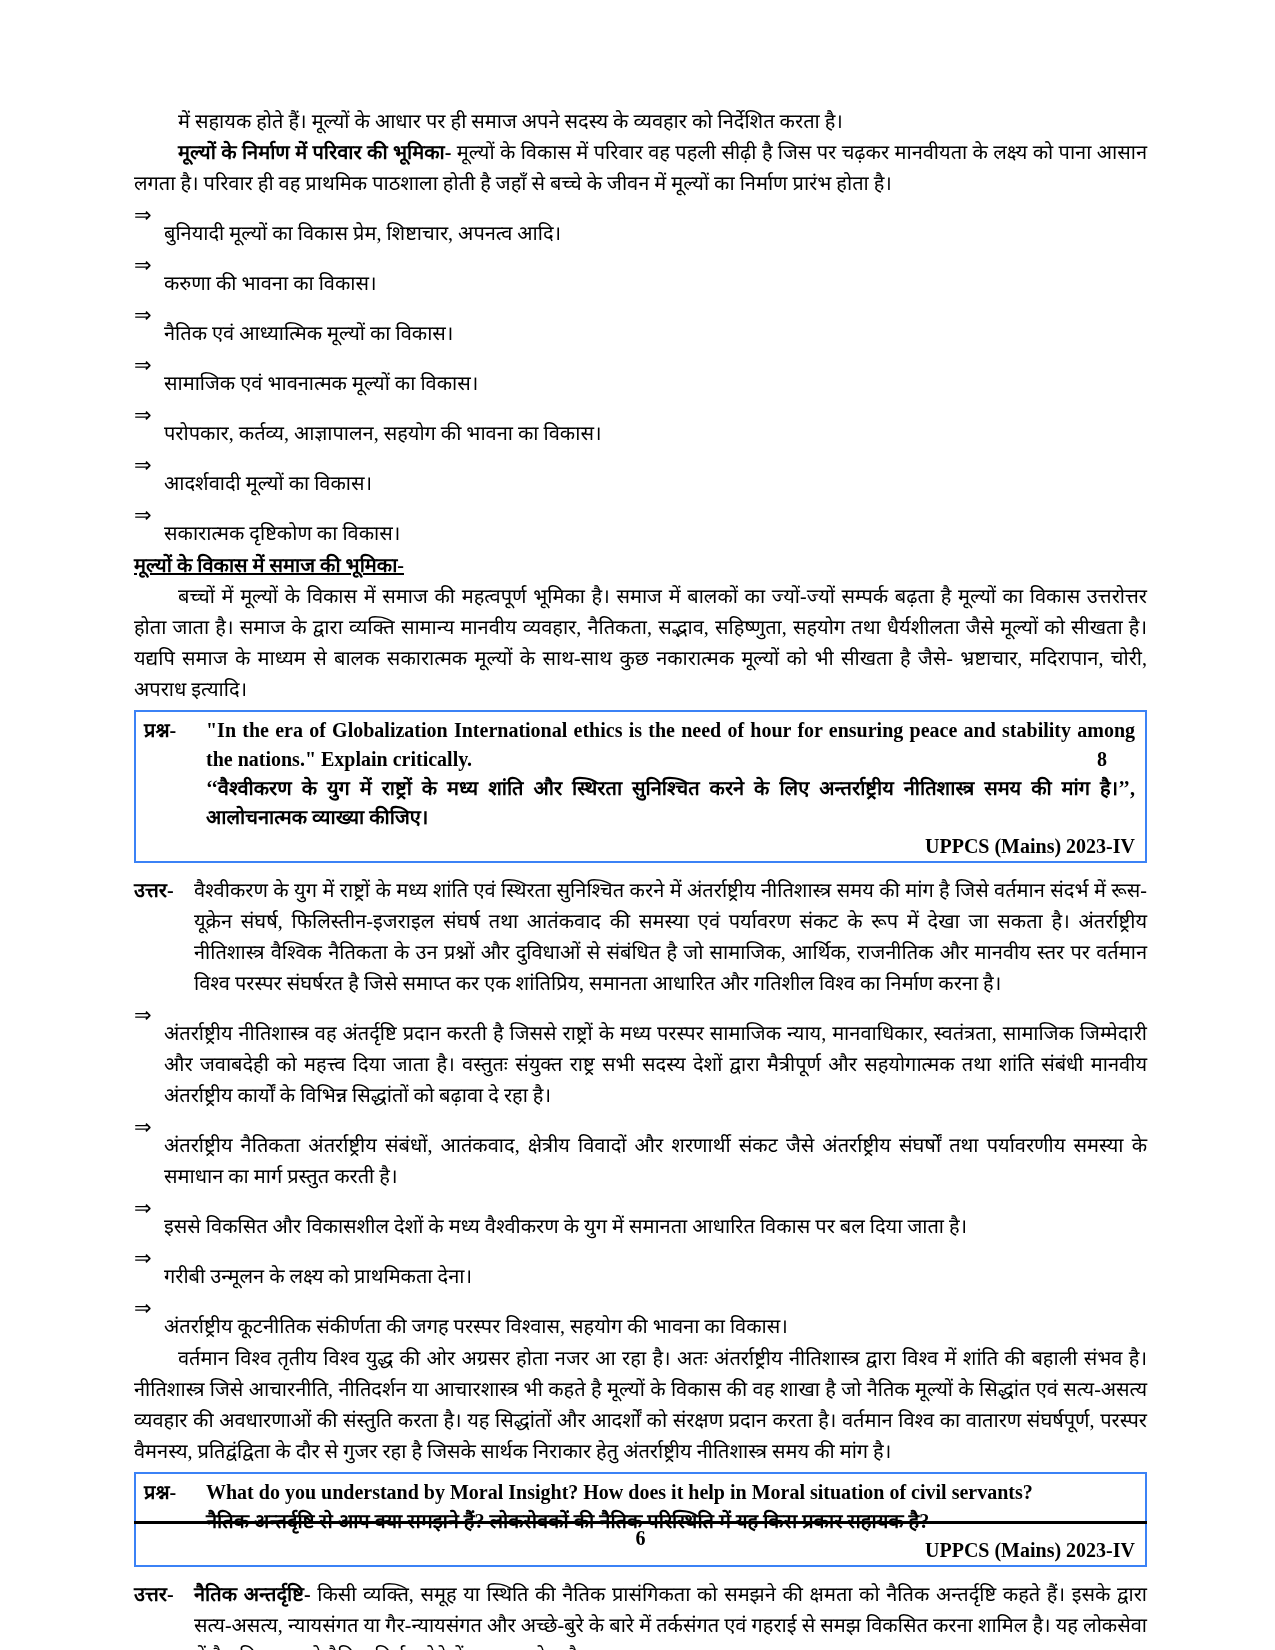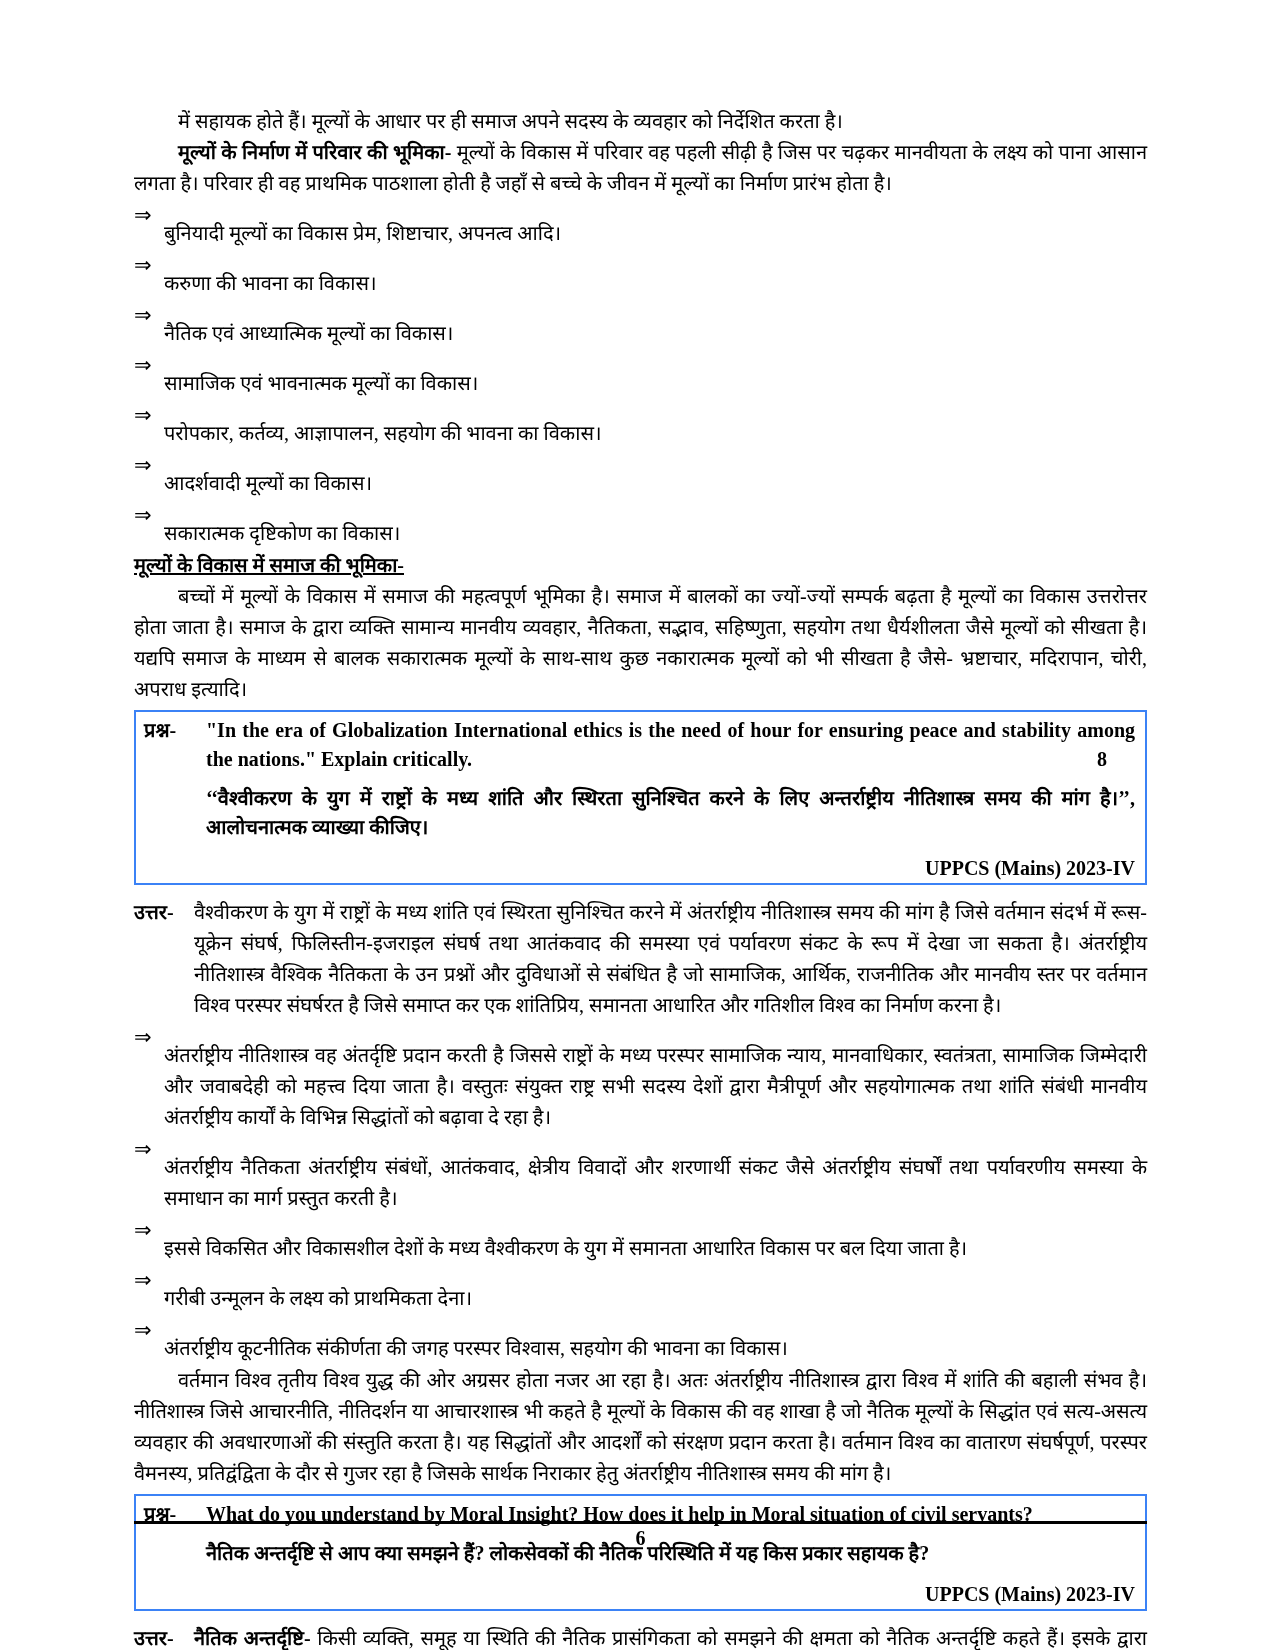--- a/index.html
+++ b/index.html
@@ -40,22 +40,22 @@
     border: 2px solid #3b82f6;
     padding: 4px 10px 0 8px;
     margin: 5px 0;
     line-height: 29px;
   }
   .qrow { display: flex; }
   .qlabel { flex: 0 0 62px; font-weight: bold; }
   .qbody { flex: 1; }
   .q-en { font-weight: bold; position: relative; text-align: justify; }
   .marks { position: absolute; right: 28px; bottom: 0; font-weight: bold; }
-  .q-hi { font-weight: bold; text-align: justify; margin-top: 10px; }
-  .qsource { text-align: right; font-weight: bold; margin-top: 12px; }
+  .q-hi { font-weight: bold; text-align: justify; }
+  .qsource { text-align: right; font-weight: bold; }
 
   .arow { display: flex; margin-top: 12px; }
   .alabel { flex: 0 0 60px; font-weight: bold; }
   .abody { flex: 1; text-align: justify; }
 
   .footer-line {
     position: absolute;
     left: 134px;
     top: 1521px;
     width: 1013px;

